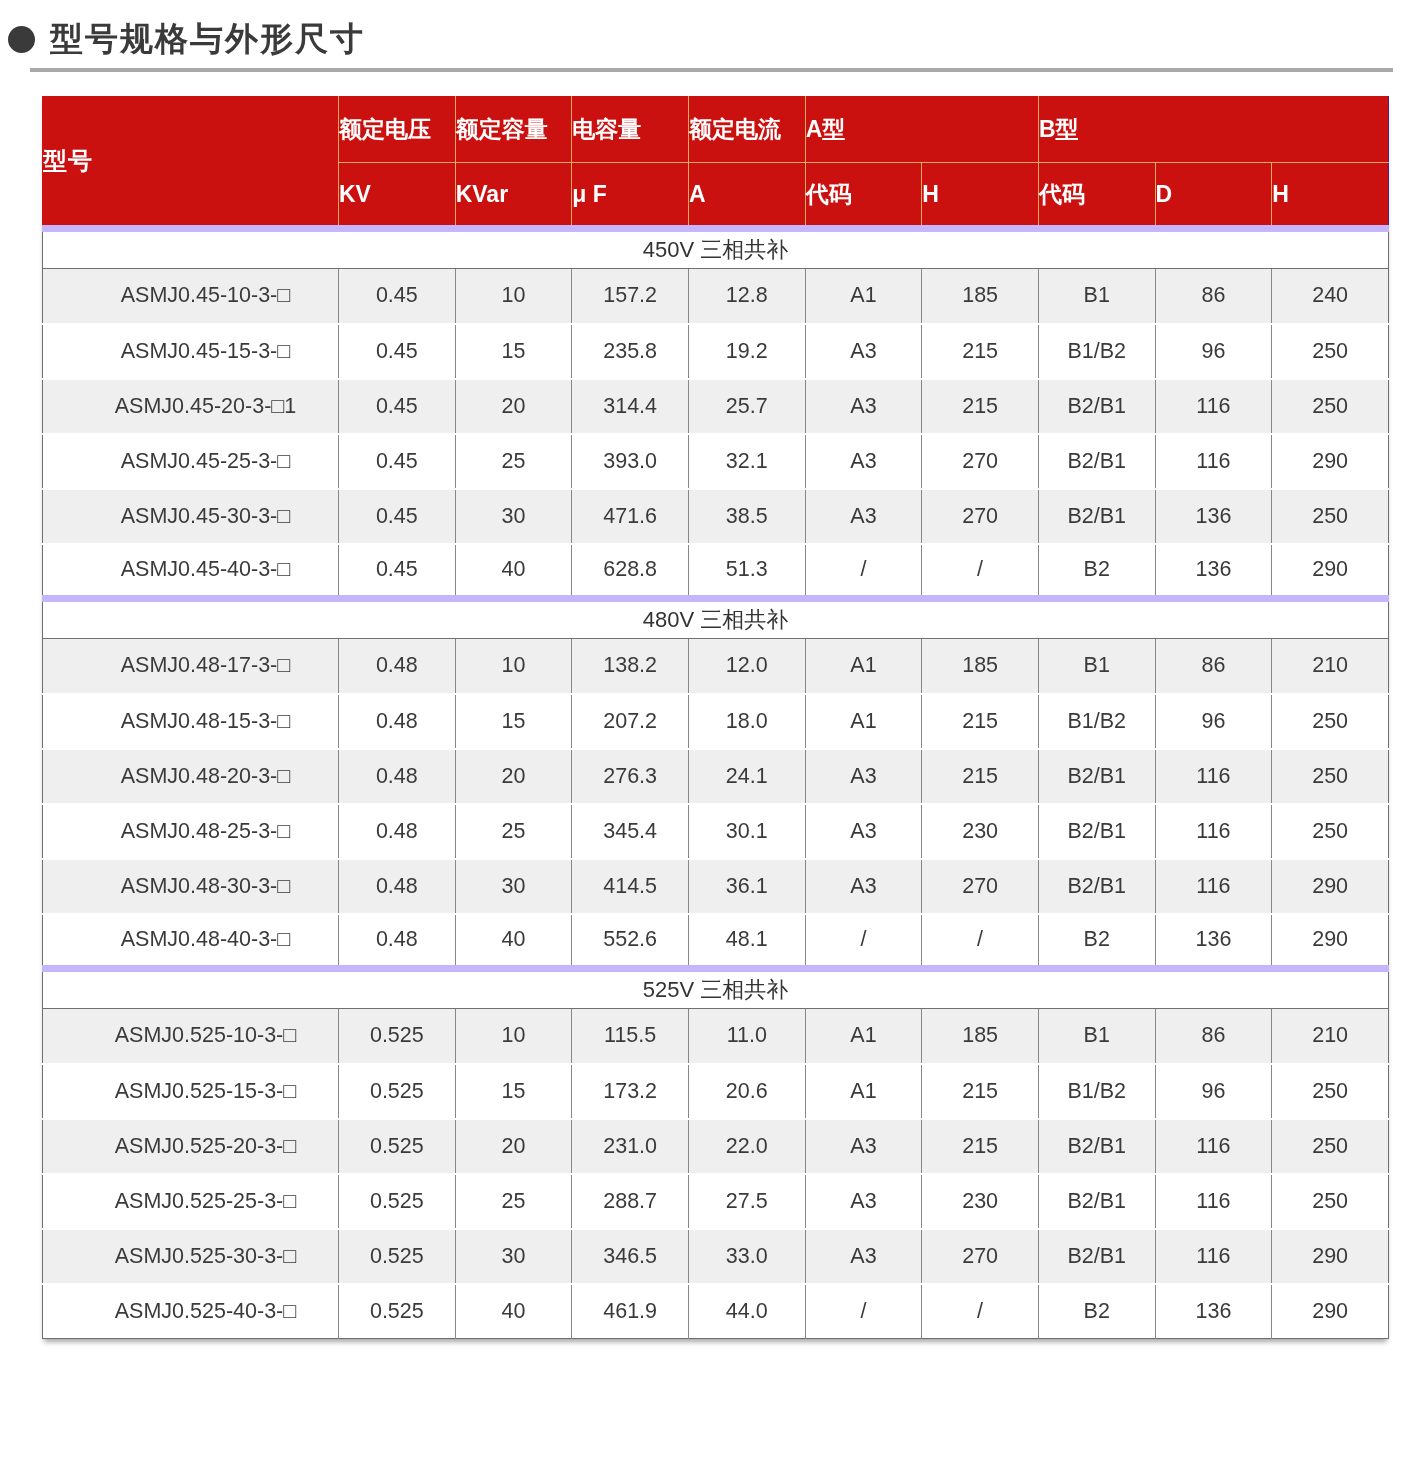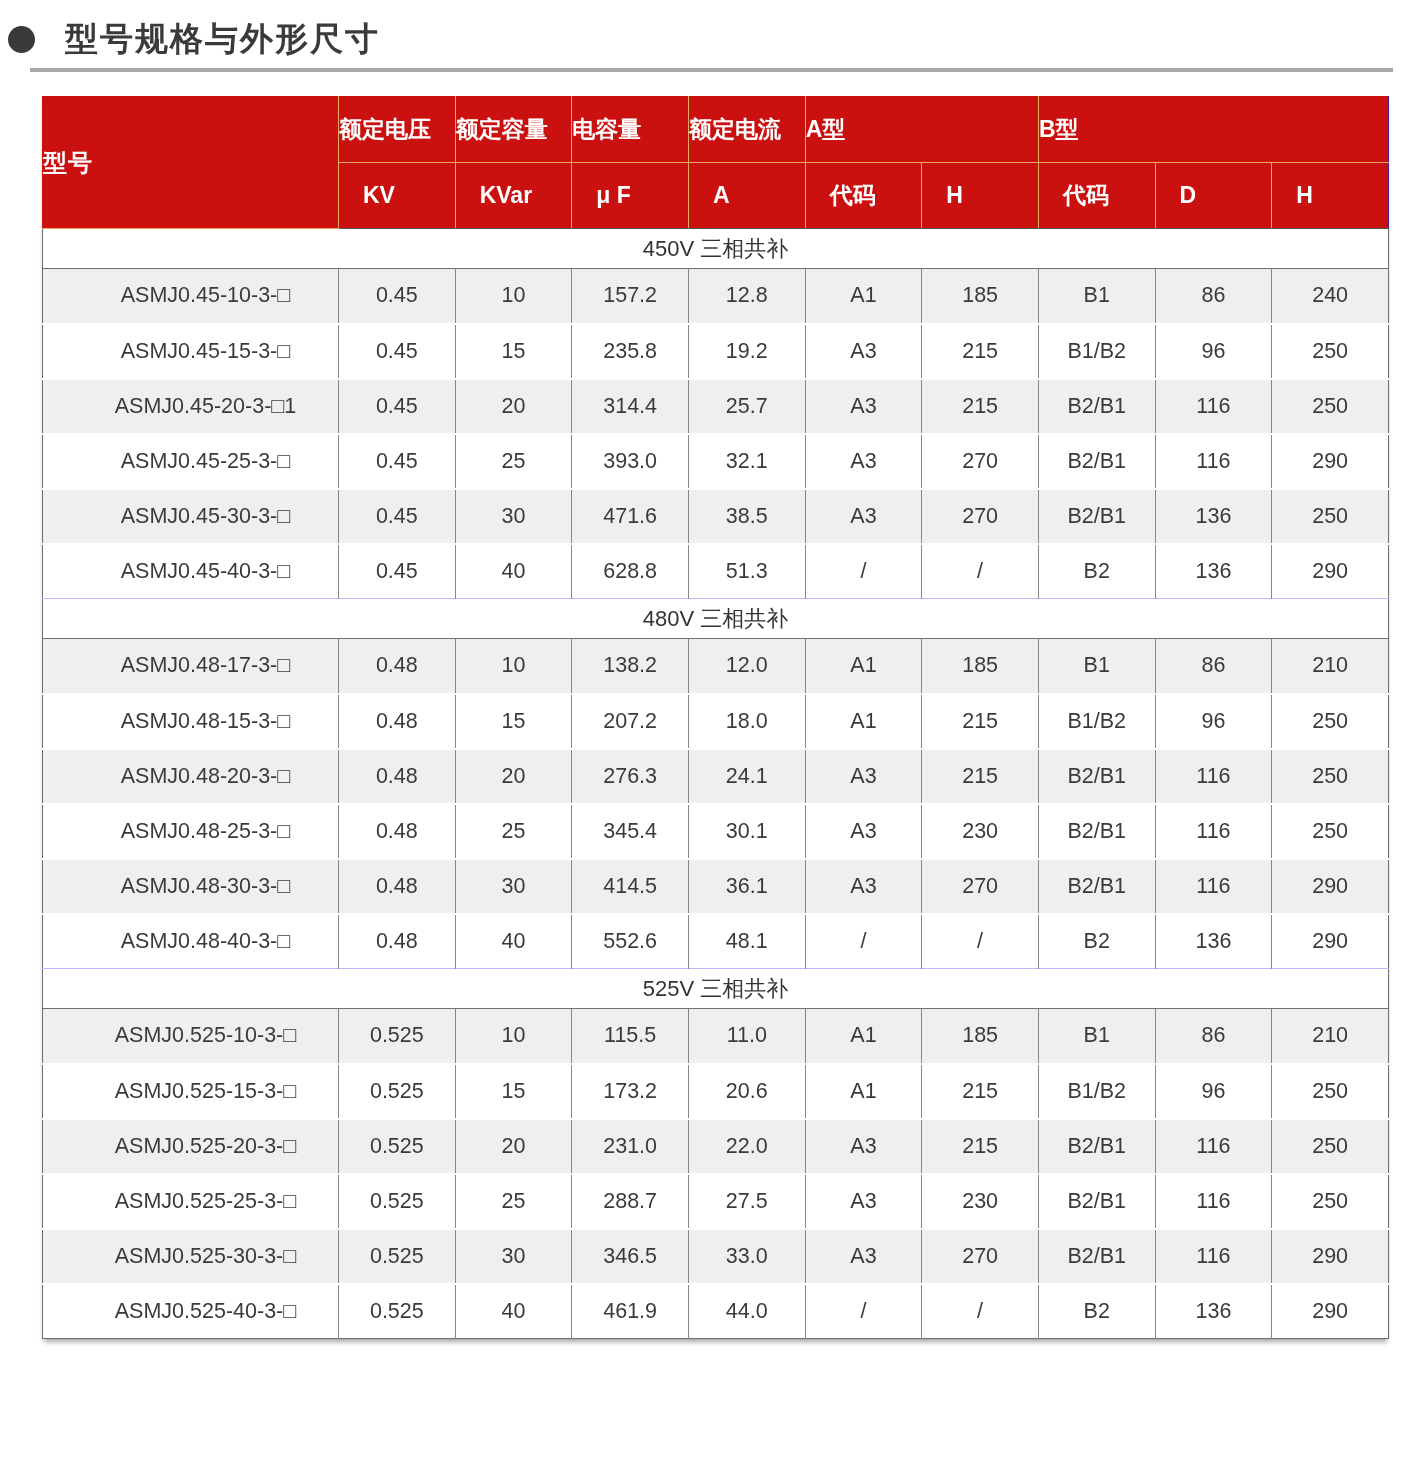--- a/index.html
+++ b/index.html
@@ -7,21 +7,21 @@
     width: 1405px;
     background: #ffffff;
     font-family: "Liberation Sans", "DejaVu Sans", sans-serif;
   }
   body { height: 1461px; overflow: hidden; }
 
   
   .title-row {
     display: flex;
     align-items: center;
-    gap: 30px;
+    gap: 15px;
     padding: 20px 0 0 8px;
     height: 58px;
   }
   .bullet {
     width: 27px; height: 27px;
     border-radius: 50%;
     background: #3a3a3a;
     flex: 0 0 auto;
   }
   h1.page-title {
@@ -54,21 +54,21 @@
     text-align: left;
     vertical-align: middle;
     font-size: 23px;
     height: 66px;
     border: 1px solid #eaa963;
   }
   thead th.model-th { font-size: 24px; letter-spacing: 1px; }
   thead tr:first-child th { border-top: 1px solid #cb1010; }
   thead th:first-child { border-left: 1px solid #cb1010; }
   thead th:last-child { border-right: 1px solid #4c1d95; }
-  thead tr:last-child th { border-bottom: 1px solid #555555; padding-left: 24px; }
+  thead tr:last-child th { border-bottom: 1px solid #555555; }
 
   tbody td {
     font-size: 21.5px;
     color: #3a3a3a;
     text-align: center;
     vertical-align: middle;
     height: 55px;
     border-left: 1px solid #878787;
     border-right: 1px solid #878787;
   }
@@ -83,21 +83,21 @@
   tbody tr.plain  td { background: #ffffff; }
   tbody tr.data-row + tr.data-row td { border-top: 2px solid #ffffff; }
 
   tbody tr.section-row td {
     background: #ffffff;
     height: 40px;
     font-size: 22px;
     color: #333333;
     border-left: none;
     border-right: none;
-    border-top: 1px solid #c4b5fd;
+    border-top: 7px solid #c4b5fd;
     border-bottom: 1px solid #6f6f6f;
     text-align: center;
   }
 </style>
 </head>
 <body>
 
 <div class="page">
 
   <div class="title-row">

